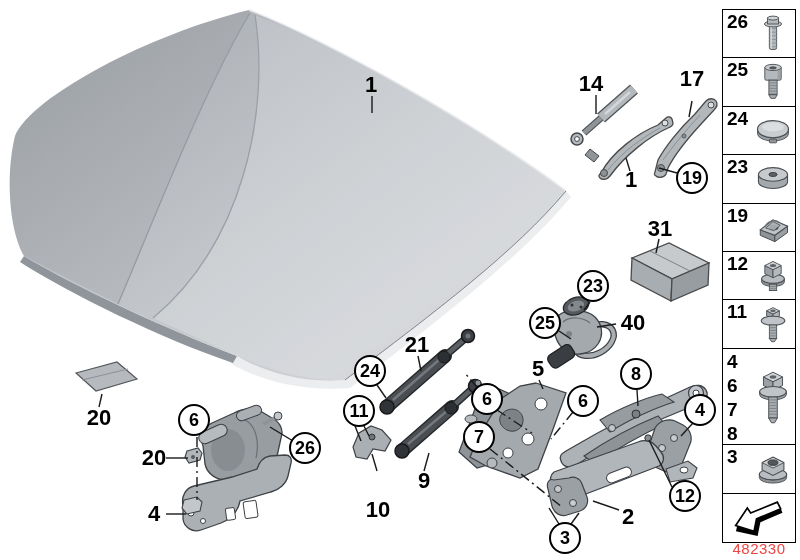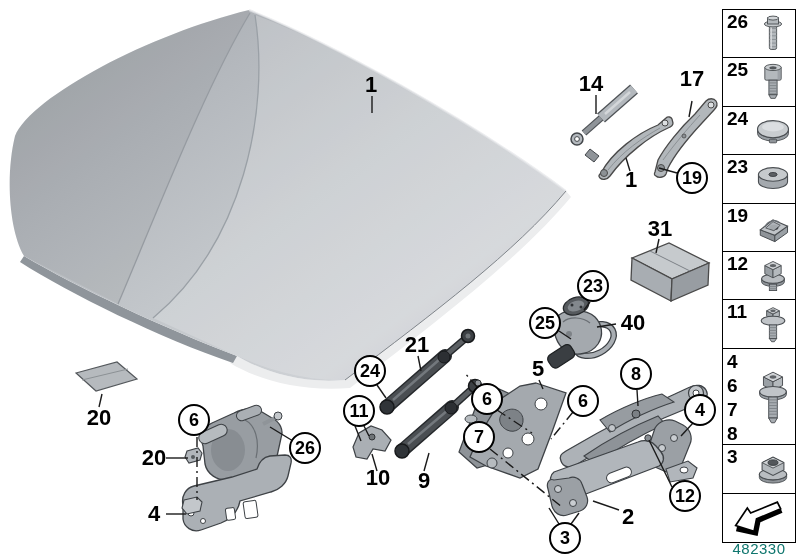--- a/index.html
+++ b/index.html
@@ -20,21 +20,21 @@
   .sb-box:first-child{margin-top:0;}
   .sb-box.tall{height:98px;}
   .sb-nums{position:absolute;left:4px;top:1px;font-weight:bold;font-size:19px;
            line-height:22px;color:#000;}
   .tall .sb-nums{line-height:24px;}
   .sb-icon{position:absolute;right:2px;top:50%;transform:translateY(-50%);
            width:40px;height:42px;}
   .tall .sb-icon{width:42px;height:62px;right:1px;}
   .arrow .sb-icon{left:50%;right:auto;transform:translate(-50%,-50%);width:62px;height:40px;}
   #doc-number{position:absolute;left:722px;top:540px;width:74px;text-align:center;
-              font-size:15px;color:#0f766e;letter-spacing:.5px;}
+              font-size:15px;color:#ef4444;letter-spacing:.5px;}
 </style>
 </head>
 <body>
 
 <div id="stage">
 
   <svg id="artwork" width="800" height="560" viewBox="0 0 800 560">
     <defs>
       <linearGradient id="hg" x1="0" y1="0" x2="1" y2="0.9">
         <stop offset="0" stop-color="#9fa4a9"></stop>
@@ -223,21 +223,21 @@
 
   <div id="callouts" style="position:absolute;inset:0;">
       <div class="co" style="left: 371px; top: 85px;">1</div>
       <div class="co" style="left: 591px; top: 84px;">14</div>
       <div class="co" style="left: 631px; top: 180px;">1</div>
       <div class="co" style="left: 692px; top: 79px;">17</div>
       <div class="co" style="left: 660px; top: 229px;">31</div>
       <div class="co" style="left: 633px; top: 323px;">40</div>
       <div class="co" style="left: 417px; top: 345px; text-align: right;">21</div>
       <div class="co" style="left: 538px; top: 369px;">5</div>
-      <div class="co" style="left: 378px; top: 478px;">10</div>
+      <div class="co" style="left: 378px; top: 510px;">10</div>
       <div class="co" style="left: 424px; top: 481px;">9</div>
       <div class="co" style="left: 628px; top: 517px;">2</div>
       <div class="co" style="left: 154px; top: 458px;">20</div>
       <div class="co" style="left: 154px; top: 514px;">4</div>
       <div class="co" style="left: 99px; top: 418px;">20</div>
       <div class="cc" style="left: 692px; top: 178px;">19</div>
       <div class="cc" style="left: 593px; top: 286px;">23</div>
       <div class="cc" style="left: 545px; top: 323px;">25</div>
       <div class="cc" style="left: 370px; top: 371px;">24</div>
       <div class="cc" style="left: 359px; top: 411px;">11</div>

